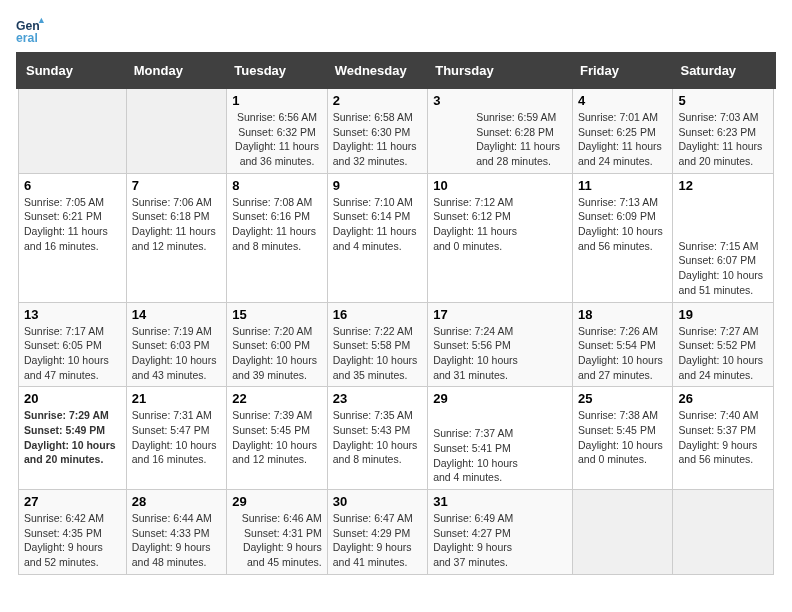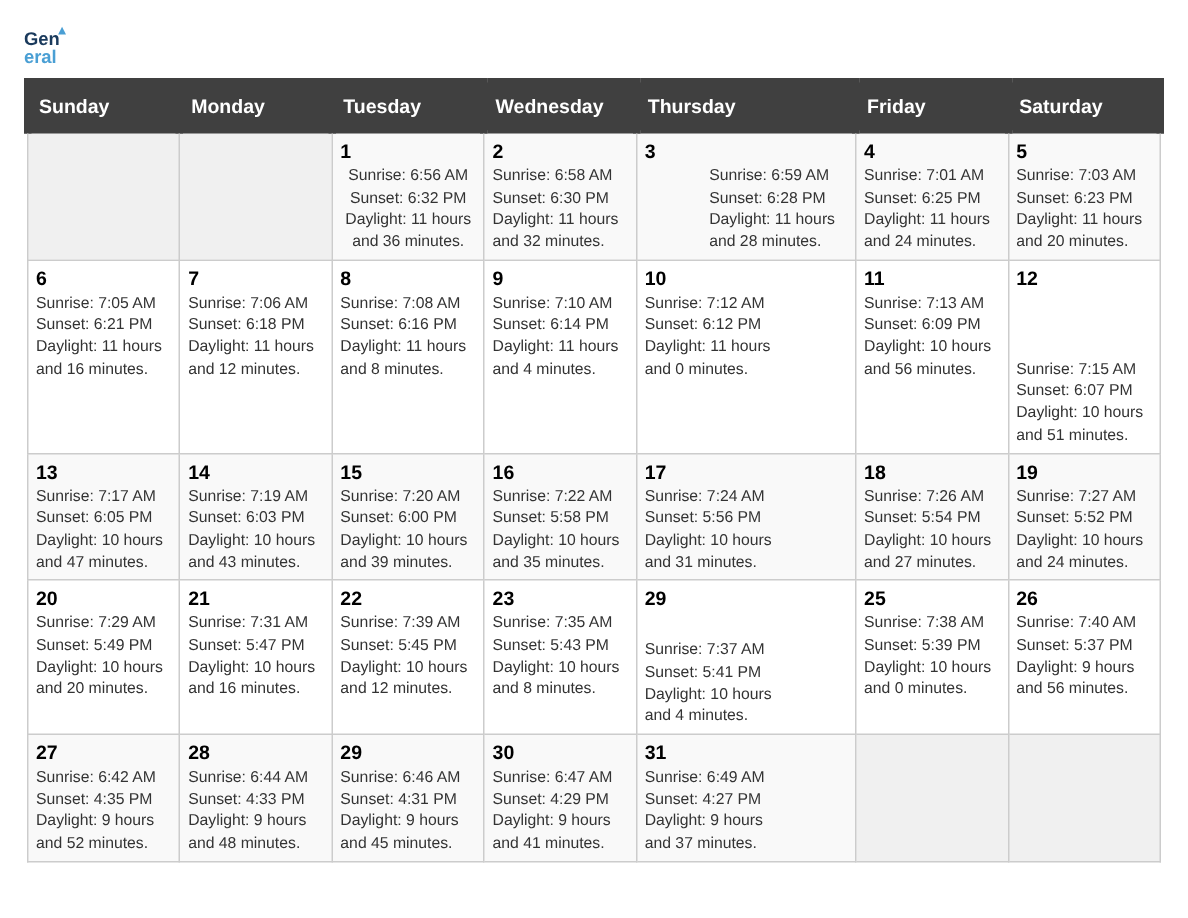--- a/index.html
+++ b/index.html
@@ -260,21 +260,21 @@
           <span class="day-number">19</span>
           <div class="day-detail" style="white-space: pre-line;">Sunrise: 7:27 AM
 Sunset: 5:52 PM
 Daylight: 10 hours
 and 24 minutes.</div>
         </td>
       </tr>
       <tr>
         <td>
           <span class="day-number">20</span>
-          <div class="day-detail" style="white-space: pre-line;">Sunrise: 7:29 AM
+          <div class="day-detail" style="white-space: pre-line; font-weight: bold;">Sunrise: 7:29 AM
 Sunset: 5:49 PM
 Daylight: 10 hours
 and 20 minutes.</div>
         </td>
         <td>
           <span class="day-number">21</span>
           <div class="day-detail" style="white-space: pre-line;">Sunrise: 7:31 AM
 Sunset: 5:47 PM
 Daylight: 10 hours
 and 16 minutes.</div>
@@ -296,21 +296,21 @@
         <td>
           <span class="day-number">29</span>
           <div class="day-detail" style="white-space: pre-line; margin-top: 20px;">Sunrise: 7:37 AM
 Sunset: 5:41 PM
 Daylight: 10 hours
 and 4 minutes.</div>
         </td>
         <td>
           <span class="day-number">25</span>
           <div class="day-detail" style="white-space: pre-line;">Sunrise: 7:38 AM
-Sunset: 5:39 PM
+Sunset: 5:45 PM
 Daylight: 10 hours
 and 0 minutes.</div>
         </td>
         <td>
           <span class="day-number">26</span>
           <div class="day-detail" style="white-space: pre-line;">Sunrise: 7:40 AM
 Sunset: 5:37 PM
 Daylight: 9 hours
 and 56 minutes.</div>
         </td>
@@ -325,21 +325,21 @@
         </td>
         <td>
           <span class="day-number">28</span>
           <div class="day-detail" style="white-space: pre-line;">Sunrise: 6:44 AM
 Sunset: 4:33 PM
 Daylight: 9 hours
 and 48 minutes.</div>
         </td>
         <td>
           <span class="day-number">29</span>
-          <div class="day-detail" style="white-space: pre-line;">Sunrise: 6:46 AM
+          <div class="day-detail" style="white-space: pre-line; text-align: right;">Sunrise: 6:46 AM
 Sunset: 4:31 PM
 Daylight: 9 hours
 and 45 minutes.</div>
         </td>
         <td>
           <span class="day-number">30</span>
           <div class="day-detail" style="white-space: pre-line;">Sunrise: 6:47 AM
 Sunset: 4:29 PM
 Daylight: 9 hours
 and 41 minutes.</div>

